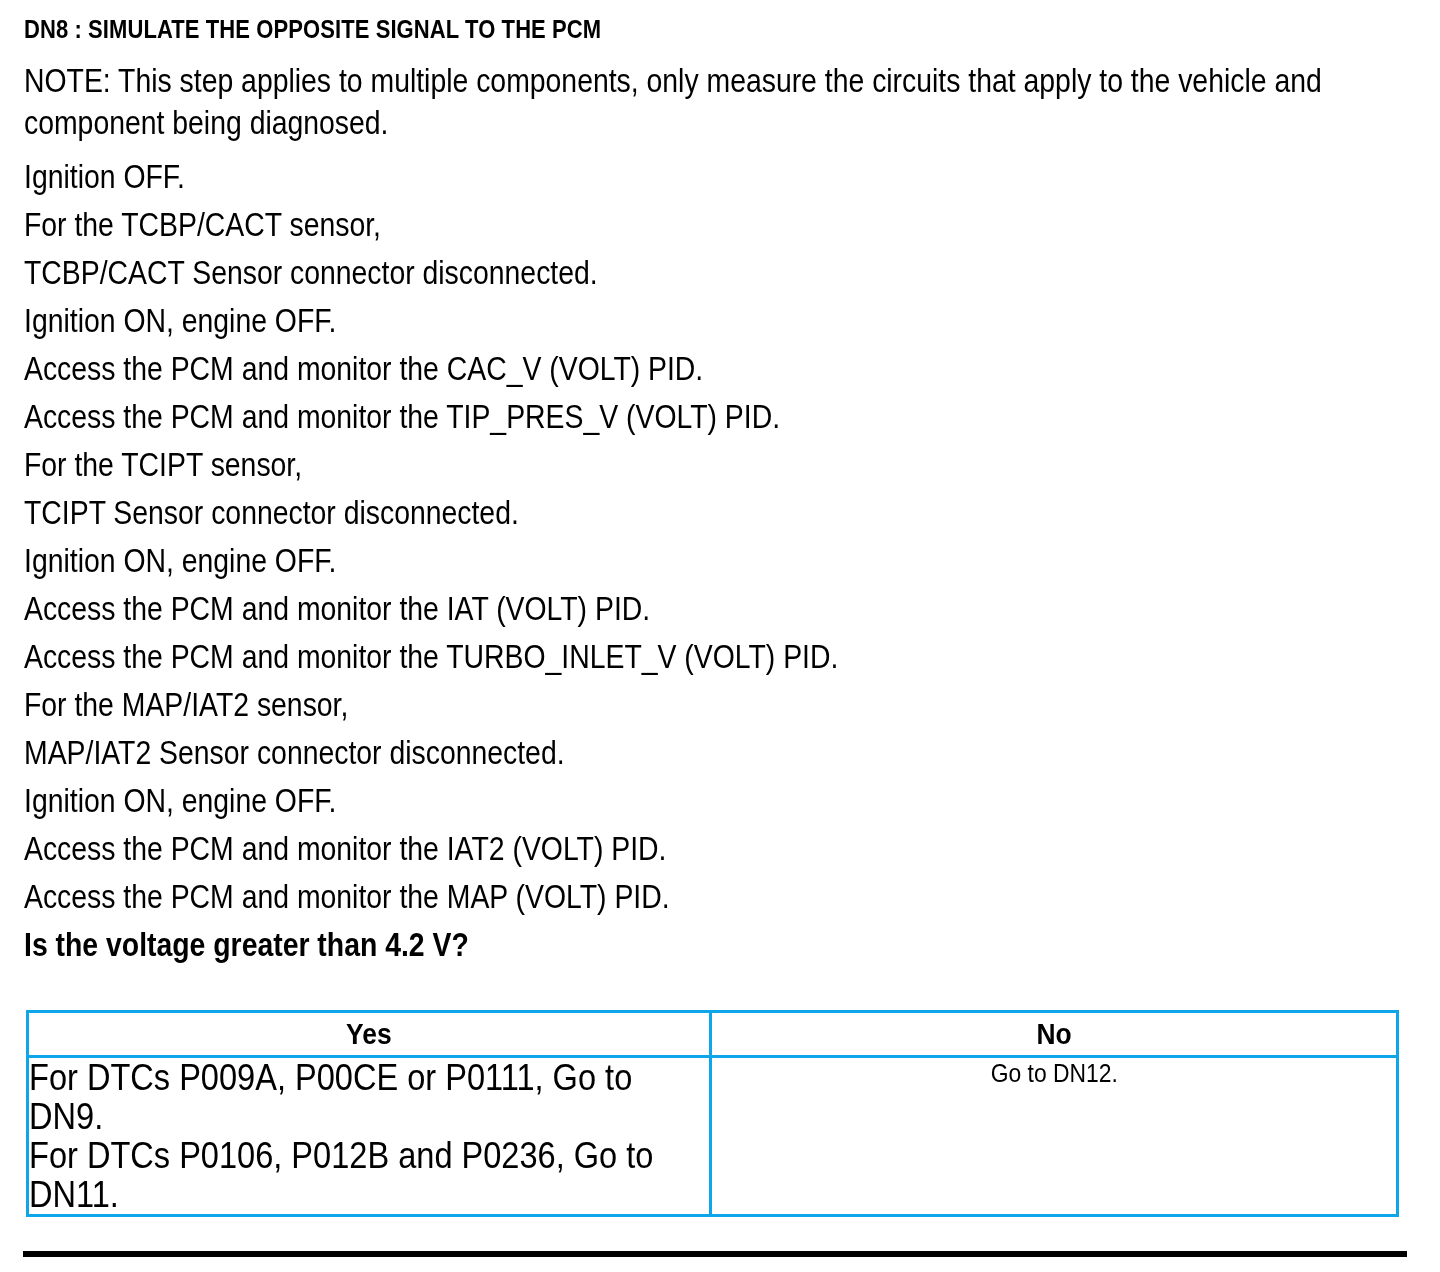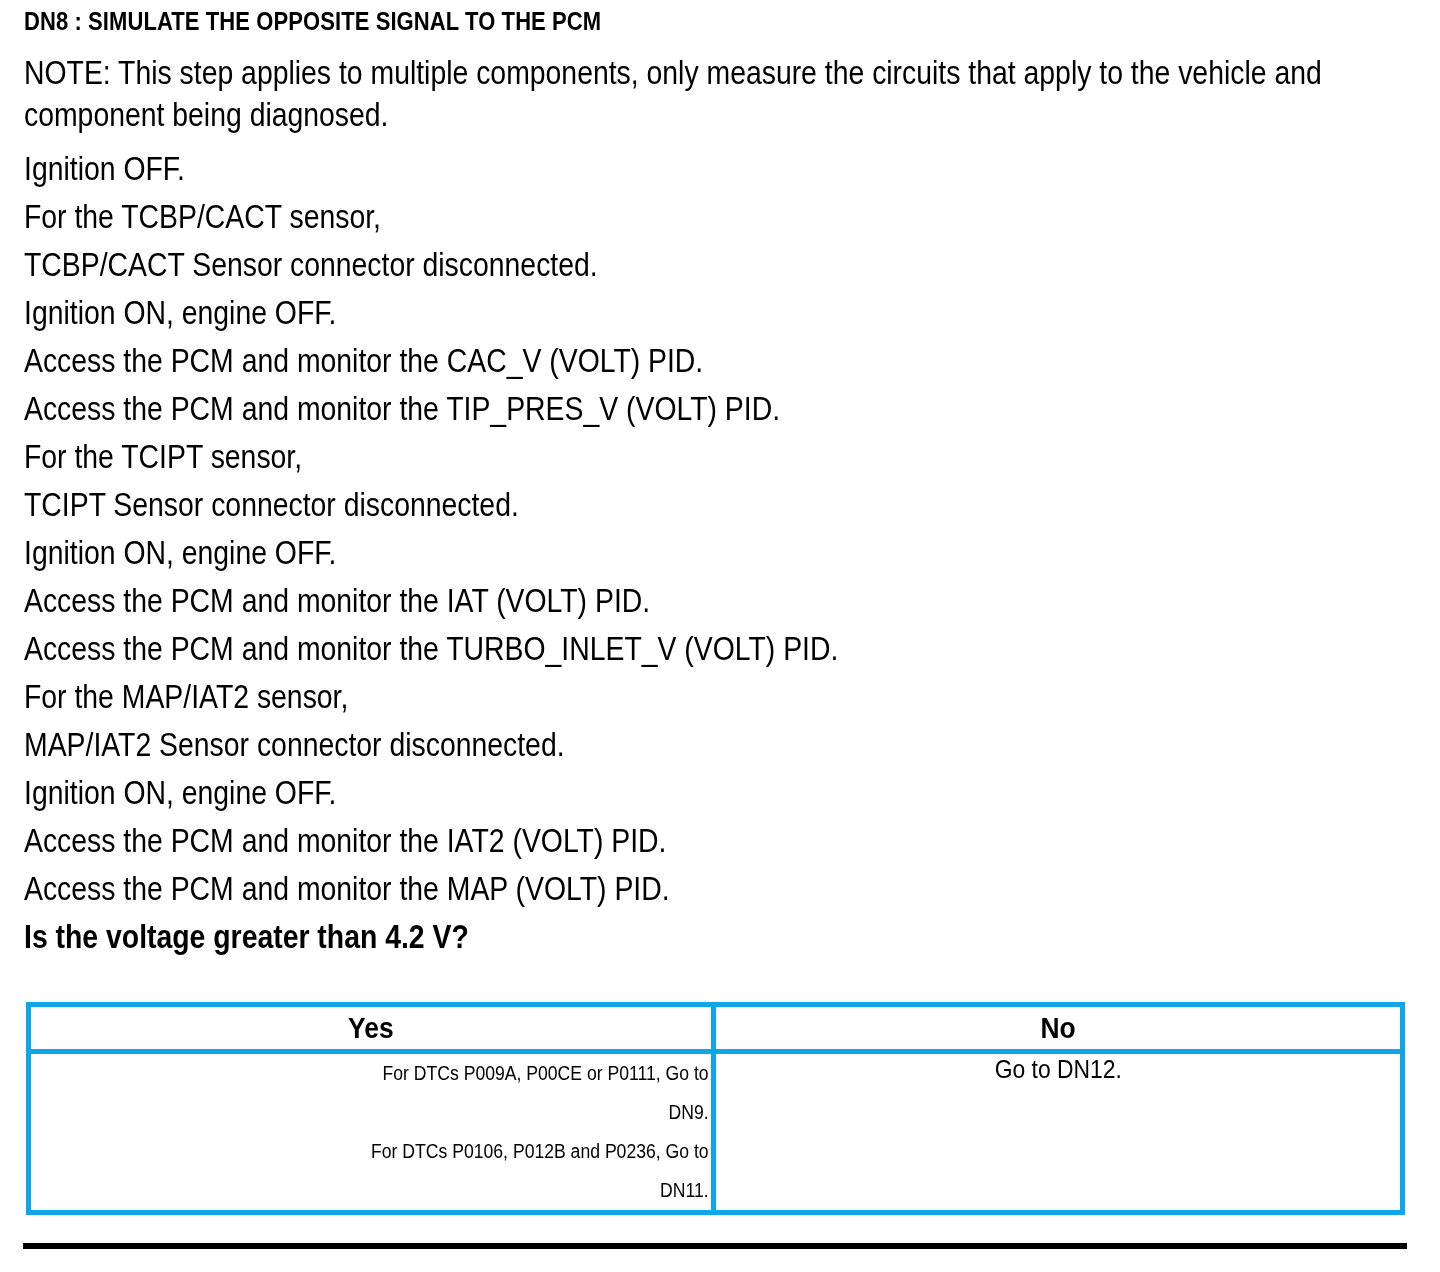--- a/index.html
+++ b/index.html
@@ -11,21 +11,21 @@
     width: 1440px;
     height: 1272px;
     position: relative;
     font-family: "Liberation Sans", "DejaVu Sans", sans-serif;
     color: #000000;
     overflow: hidden;
   }
 
   #page {
     position: absolute;
-    left: 0; top: 0;
+    left: 0; top: 8px;
     width: 1440px;
     height: 1092px;
   }
 
   
   .step-title {
     position: absolute;
     left: 24px;
     top: 6px;
     width: 1380px;
@@ -77,45 +77,45 @@
   
   .result-table {
     position: absolute;
     left: 26px;
     top: 1002px;
     width: 1364px;
     border-collapse: collapse;
     table-layout: fixed;
   }
   .result-table td, .result-table th {
-    border: 5px solid #0ea5e9;
+    border: 3px solid #0ea5e9;
     padding: 0;
     vertical-align: top;
   }
   .result-table th {
     text-align: center;
     font-size: 30px;
     font-weight: bold;
     height: 42px;
     line-height: 42px;
     padding: 0;
   }
   .result-table th > span {
     display: inline-block;
     transform: scaleX(0.88);
   }
   .col-yes { width: 680px; }
   .col-no  { width: 684px; }
 
   .cell-yes {
-    font-size: 20px;
+    font-size: 37px;
     line-height: 39px;
     padding: 2px 4px 6px 4px;
     height: 152px;
-    text-align: right;
+    text-align: left;
   }
   .cell-yes .clines {
     transform: scaleX(0.88);
     transform-origin: left top;
     width: 770px;
   }
   .cell-no {
     font-size: 26px;
     text-align: center;
     vertical-align: middle;

